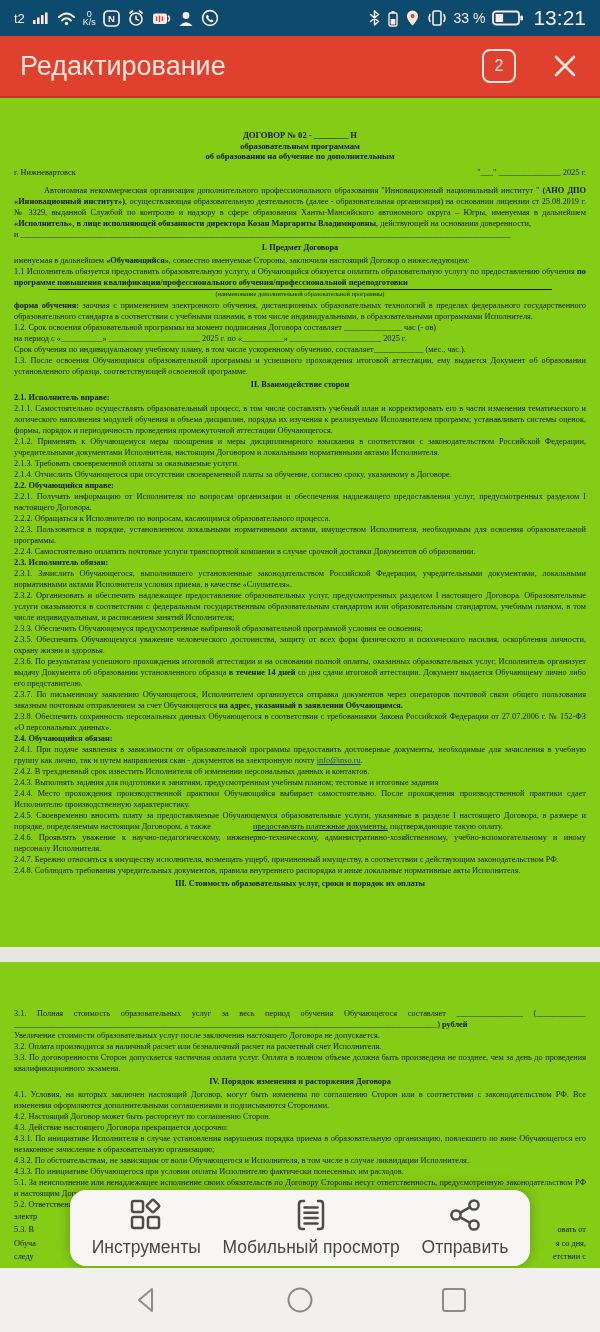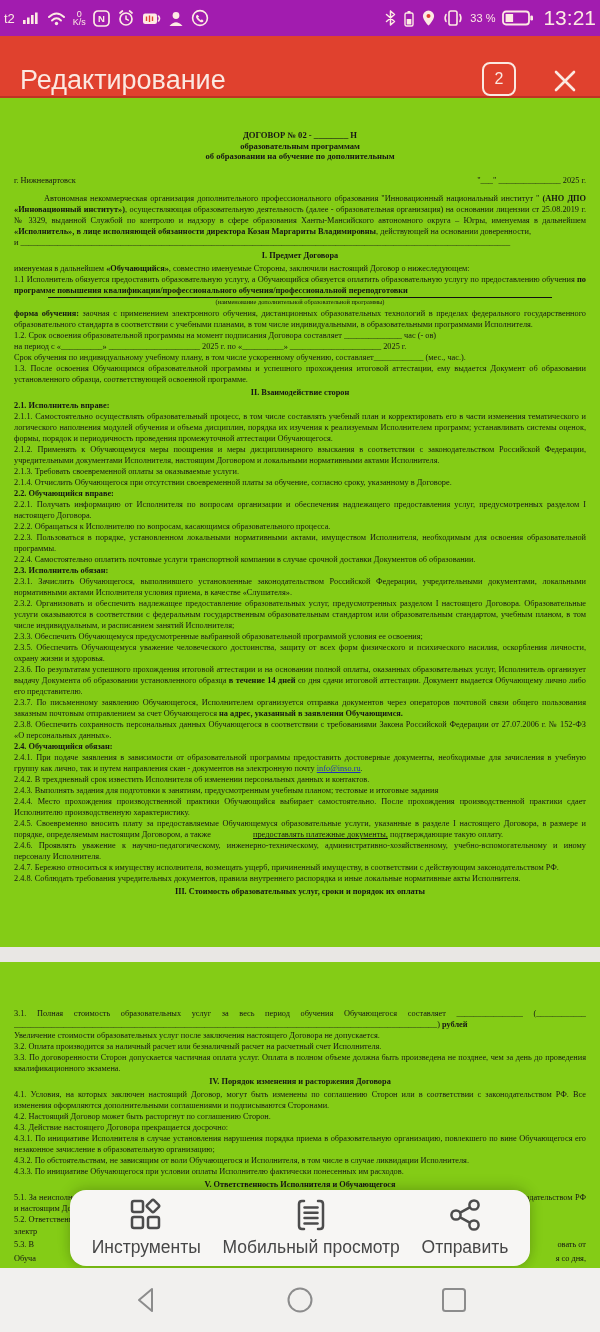--- a/index.html
+++ b/index.html
@@ -1,43 +1,43 @@
 <!DOCTYPE html>
 <html><head>
 <meta charset="utf-8">
 <style>
   html,body{margin:0;padding:0;background:#333;}
   .phone{position:relative;width:600px;height:1332px;overflow:hidden;background:#e9e7e4;font-family:"Liberation Sans",sans-serif;}
 
   
-  .status{position:absolute;top:0;left:0;right:0;height:36px;background:#a21caf;display:flex;align-items:center;justify-content:space-between;padding:0 4px;box-sizing:border-box;color:#fdeae3;}
+  .status{position:absolute;top:0;left:0;right:0;height:36px;background:#0c4a6e;display:flex;align-items:center;justify-content:space-between;padding:0 14px;box-sizing:border-box;color:#fdeae3;}
   .st-group{display:flex;align-items:center;gap:7px;}
-  .st-txt{font-size:11px;color:#fdeae3;}
+  .st-txt{font-size:14px;color:#fdeae3;}
   .kbs{display:flex;flex-direction:column;align-items:center;line-height:8px;font-size:9px;}
   .st-ic{display:block;}
   .time{font-size:21px;margin-left:2px;}
 
   
-  .appbar{position:absolute;top:36px;left:0;right:0;height:60px;background:#e0412e;display:flex;align-items:flex-end;box-sizing:border-box;padding:0 20px;box-shadow:0 2px 0 #bd3424;z-index:4;}
+  .appbar{position:absolute;top:36px;left:0;right:0;height:60px;background:#e0412e;display:flex;align-items:center;box-sizing:border-box;padding:0 20px;box-shadow:0 2px 0 #bd3424;z-index:4;}
   .appbar-title{font-size:27px;color:#fbe8e1;flex:1;}
   .page-badge{width:30px;height:30px;border:2.2px solid #fbe8e1;border-radius:8px;display:flex;align-items:center;justify-content:center;font-size:16px;color:#fbe8e1;margin-right:34px;}
   .close-btn{width:30px;height:30px;display:flex;align-items:center;justify-content:center;}
 
   
   .doc{position:absolute;top:96px;left:0;right:0;bottom:0;background:#e9e7e4;overflow:hidden;}
   .page{background:#84cc16;padding:8px 14px;box-sizing:border-box;font-family:"Liberation Serif",serif;font-size:8.3px;line-height:11px;color:#151515;text-align:justify;}
   .page1{height:851px;padding-top:34px;overflow:hidden;}
   .pgap{height:15px;}
   .page2{height:372px;padding-top:46px;overflow:hidden;}
   .para{margin:0;}
   .ctr{text-align:center;}
   .ttl{font-weight:bold;line-height:10.6px;font-size:8.6px;}
   .hd{margin:2px 0;}
   .ind{text-indent:30px;}
-  .dt{display:flex;justify-content:space-between;margin:13px 0 7px;}
+  .dt{display:flex;justify-content:space-between;margin:5px 0 7px;}
   .row{display:flex;justify-content:space-between;}
   .occ{line-height:13.3px;}
   .rule{border-top:1.6px solid #111;width:88%;margin:1px auto 2px;font-size:6.4px;line-height:8.5px;}
   .sg-b{font-weight:bold;}
   .sg-u{text-decoration:underline;padding-left:40px;}
   .sg-l{color:#2230b8;text-decoration:underline;}
 
   
   .toolbar{position:absolute;left:70px;top:1190px;width:460px;height:76px;background:#f7f6f4;border-radius:16px;z-index:5;display:flex;align-items:center;justify-content:space-evenly;box-shadow:0 -3px 14px rgba(0,0,0,.16),0 3px 10px rgba(0,0,0,.10);}
   .tb-item{display:flex;flex-direction:column;align-items:center;gap:5px;cursor:pointer;}
@@ -196,21 +196,20 @@
         <div class="para "><span class="sg-t">Увеличение стоимости образовательных услуг после заключения настоящего Договора не допускается.</span></div>
         <div class="para "><span class="sg-t">3.2. Оплата производится за наличный расчет или безналичный расчет на расчетный счет Исполнителя.</span></div>
         <div class="para "><span class="sg-t">3.3. По договоренности Сторон допускается частичная оплата услуг. Оплата в полном объеме должна быть произведена не позднее, чем за день до проведения квалификационного экзамена.</span></div>
         <div class="para ctr hd"><span class="sg-b">IV. Порядок изменения и расторжения Договора</span></div>
         <div class="para "><span class="sg-t">4.1. Условия, на которых заключен настоящий Договор, могут быть изменены по соглашению Сторон или в соответствии с законодательством РФ. Все изменения оформляются дополнительными соглашениями и подписываются Сторонами.</span></div>
         <div class="para "><span class="sg-t">4.2. Настоящий Договор может быть расторгнут по соглашению Сторон.</span></div>
         <div class="para "><span class="sg-t">4.3. Действие настоящего Договора прекращается досрочно:</span></div>
         <div class="para "><span class="sg-t">4.3.1. По инициативе Исполнителя в случае установления нарушения порядка приема в образовательную организацию, повлекшего по вине Обучающегося его незаконное зачисление в образовательную организацию;</span></div>
         <div class="para "><span class="sg-t">4.3.2. По обстоятельствам, не зависящим от воли Обучающегося и Исполнителя, в том числе в случае ликвидации Исполнителя.</span></div>
         <div class="para "><span class="sg-t">4.3.3. По инициативе Обучающегося при условии оплаты Исполнителю фактически понесенных им расходов.</span></div>
-        <div class="para ctr hd"><span class="sg-b">V. Ответственность Исполнителя и Обучающегося</span></div>
         <div class="para "><span class="sg-t">5.1. За неисполнение или ненадлежащее исполнение своих обязательств по Договору Стороны несут ответственность, предусмотренную законодательством РФ и настоящим Договором.</span></div>
         <div class="para "><span class="sg-t">5.2. Ответственность за подлинность предоставленных документов и другой информации (в том числе информации, предоставляемой в</span></div>
         <div class="para row occ">
           <span>электр</span>
           <span></span>
         </div>
         <div class="para row occ">
           <span>5.3. В</span>
           <span>овать от</span>
         </div>

